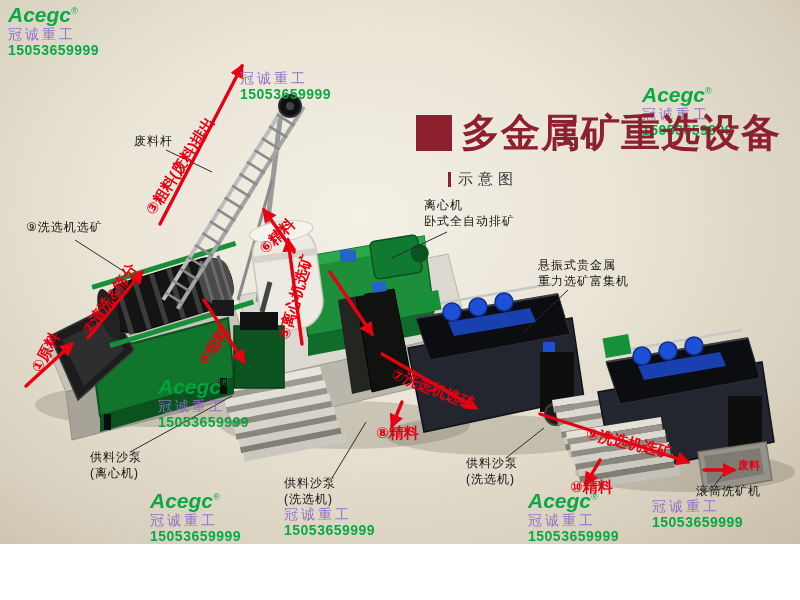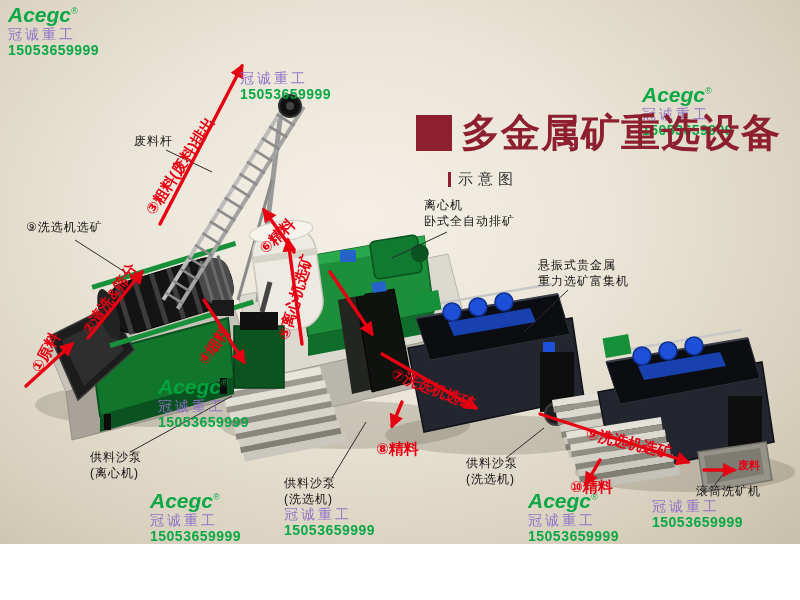--- a/index.html
+++ b/index.html
@@ -287,21 +287,21 @@
     </div>
   </div>
 
   <div class="step" style="left:36px;top:362px;transform:rotate(-62deg)">①原料</div>
   <div class="step" style="left:86px;top:324px;transform:rotate(-55deg)">②清洗&amp;筛分</div>
   <div class="step" style="left:150px;top:204px;transform:rotate(-57deg)">③粗料(废料)排出</div>
   <div class="step" style="left:202px;top:354px;transform:rotate(-55deg)">④细料</div>
   <div class="step" style="left:284px;top:330px;transform:rotate(-74deg)">⑤离心机选矿</div>
   <div class="step" style="left:262px;top:242px;transform:rotate(-44deg)">⑥精料</div>
   <div class="step" style="left:392px;top:364px;transform:rotate(21deg)">⑦洗选机选矿</div>
-  <div class="step" style="left:376px;top:440px">⑧精料</div>
+  <div class="step" style="left:376px;top:424px">⑧精料</div>
   <div class="step" style="left:586px;top:424px;transform:rotate(13deg)">⑨洗选机选矿</div>
   <div class="step" style="left:570px;top:478px">⑩精料</div>
   <div class="step big" style="left:738px;top:458px">废料</div>
 
   <div class="elabel" style="left:26px;top:220px">
     <div>⑨洗选机选矿</div>
   </div>
   <div class="elabel" style="left:134px;top:134px">
     <div>废料杆</div>
   </div>

